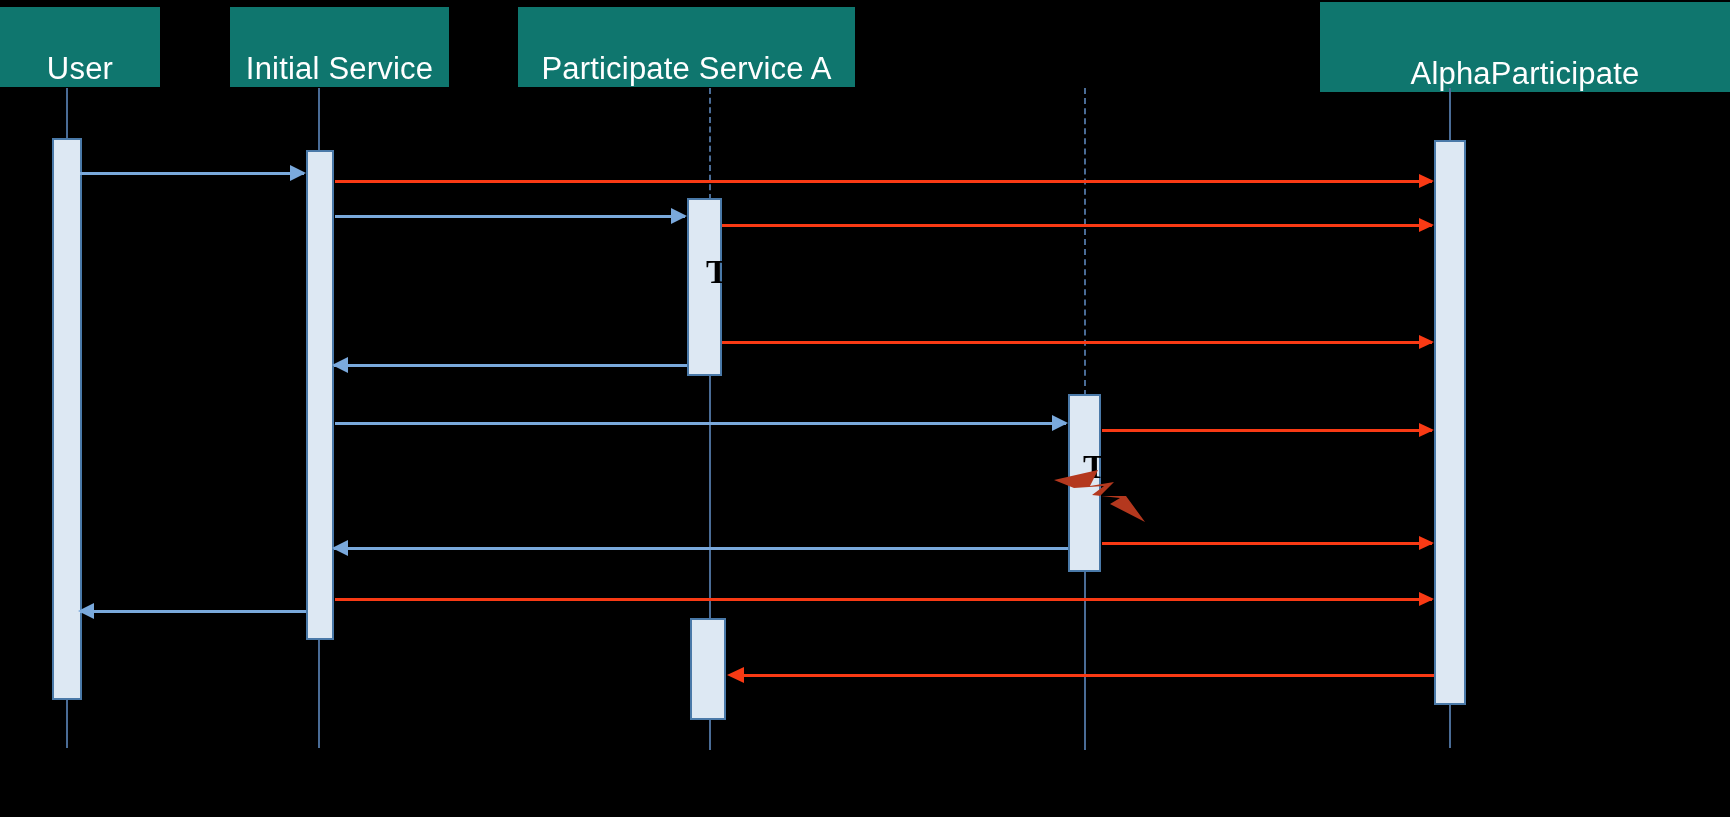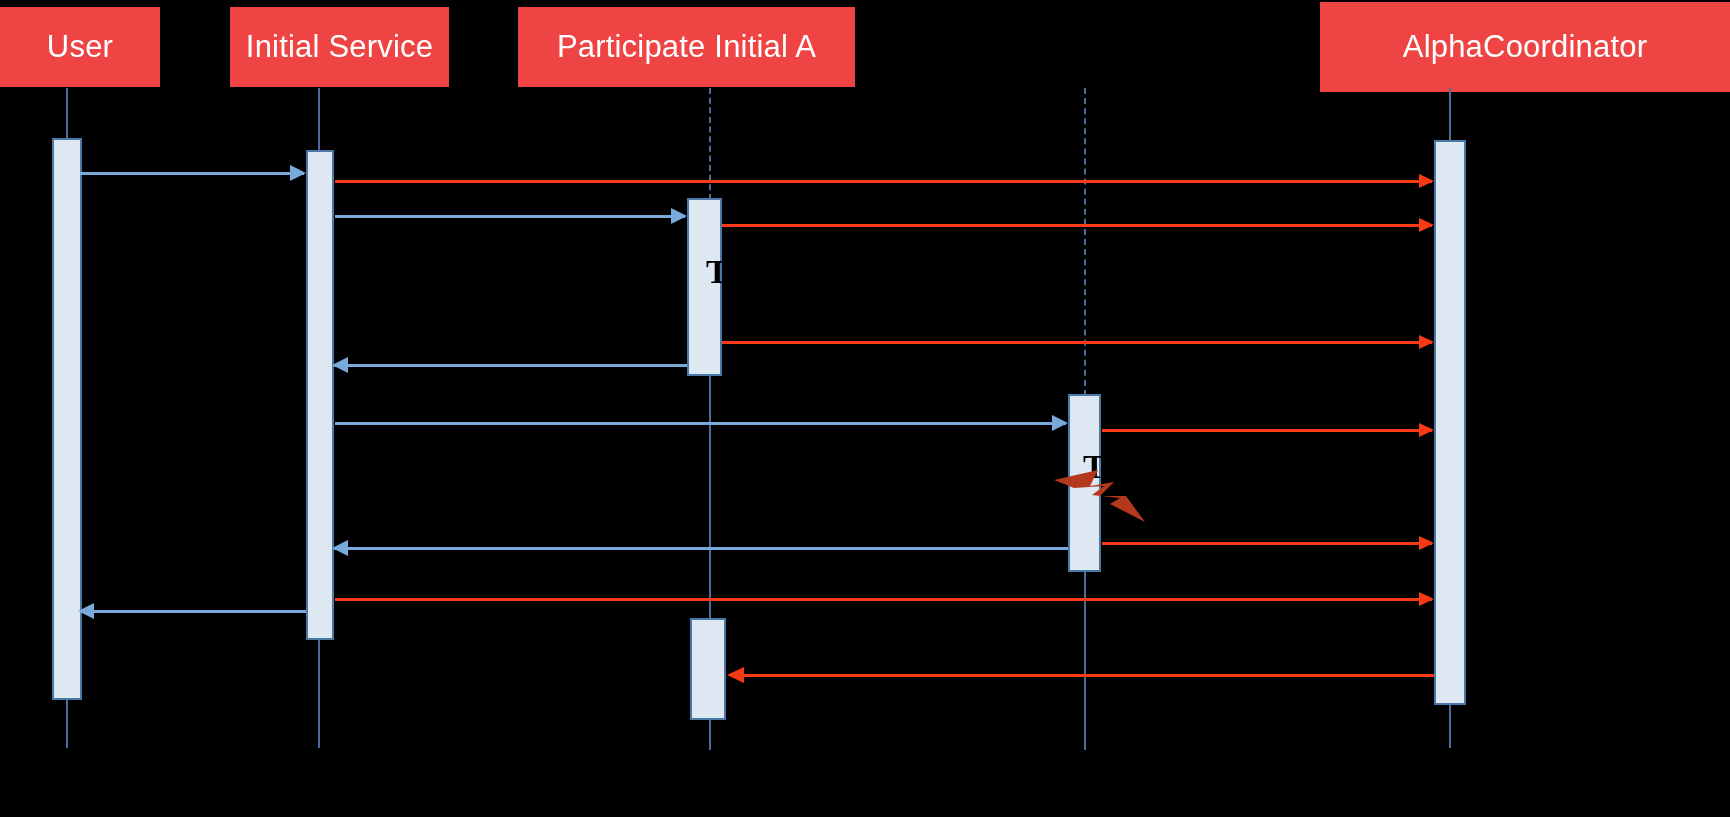--- a/index.html
+++ b/index.html
@@ -10,24 +10,24 @@
   #canvas {
     position: relative;
     width: 1730px;
     height: 817px;
     background: #000000;
     overflow: hidden;
     font-family: "Liberation Sans", sans-serif;
   }
   .lifeline-header {
     position: absolute;
-    background: #ef4444;
+    background: #0f766e;
     color: #ffffff;
     display: flex;
-    align-items: center;
+    align-items: flex-end;
     justify-content: center;
     text-align: center;
     font-size: 31px;
     line-height: 1.08;
     letter-spacing: 0.2px;
     box-sizing: border-box;
     padding: 2px 8px;
   }
   .lifeline-line {
     position: absolute;
@@ -96,27 +96,27 @@
 
   <div class="lifeline-header" style="left:0px; top:7px; width:160px; height:80px;">
     <span>User</span>
   </div>
 
   <div class="lifeline-header" style="left:230px; top:7px; width:219px; height:80px;">
     <span>Initial Service</span>
   </div>
 
   <div class="lifeline-header" style="left:518px; top:7px; width:337px; height:80px;">
-    <span>Participate Initial A</span>
+    <span>Participate Service A</span>
   </div>
 
 
   <div class="lifeline-header" style="left:1320px; top:2px; width:410px; height:90px; flex-direction:row;">
     <span>Alpha</span>
-    <span>Coordinator</span>
+    <span>Participate</span>
   </div>
 
   <div class="lifeline-line" style="left:66px; top:88px; height:660px;"></div>
 
   <div class="lifeline-line" style="left:318px; top:88px; height:660px;"></div>
 
   <div class="lifeline-line dashed" style="left:709px; top:88px; height:112px;"></div>
   <div class="lifeline-line" style="left:709px; top:376px; height:244px;"></div>
   <div class="lifeline-line" style="left:709px; top:718px; height:32px;"></div>
 

